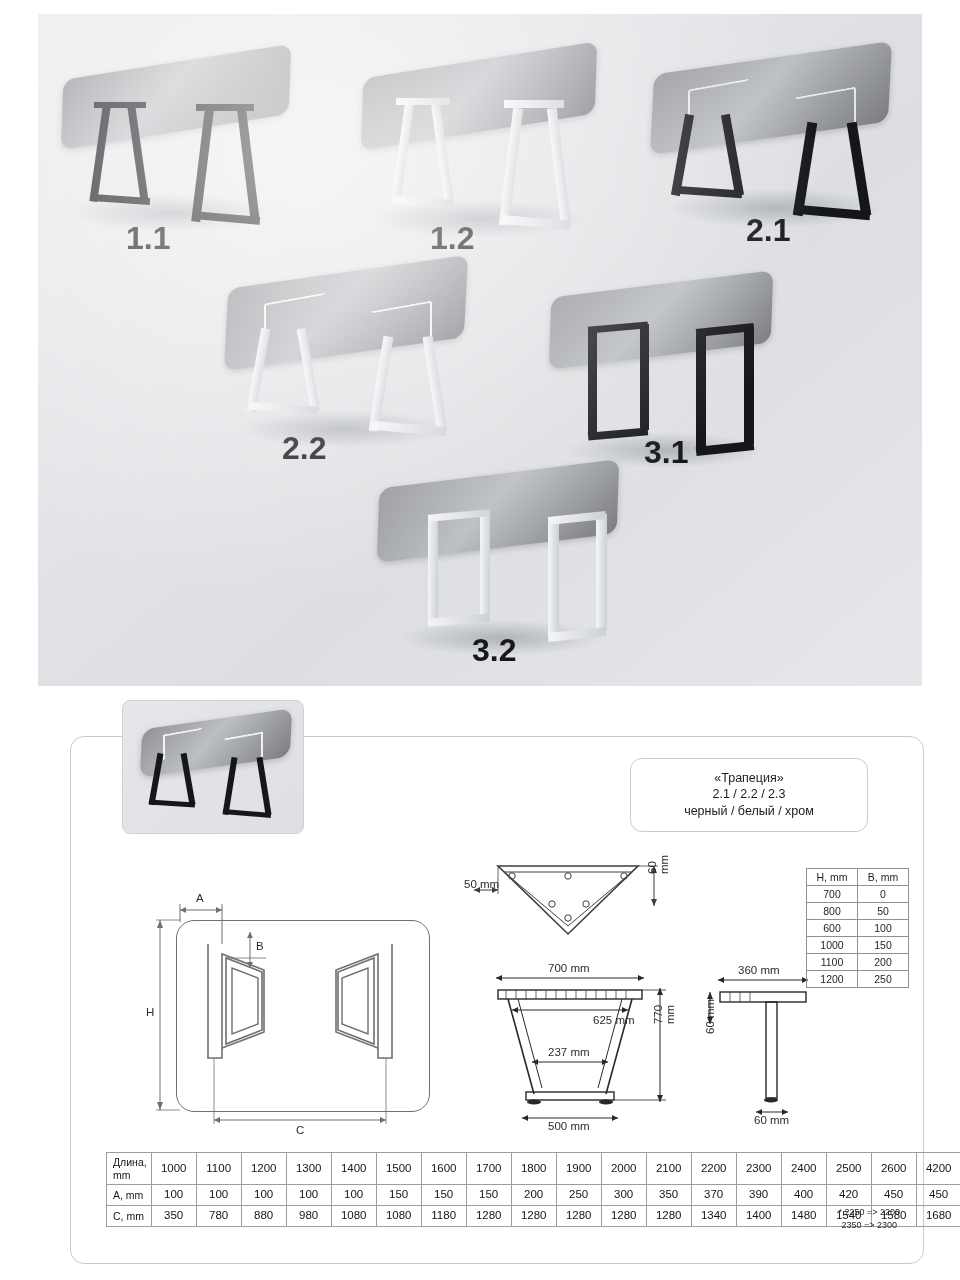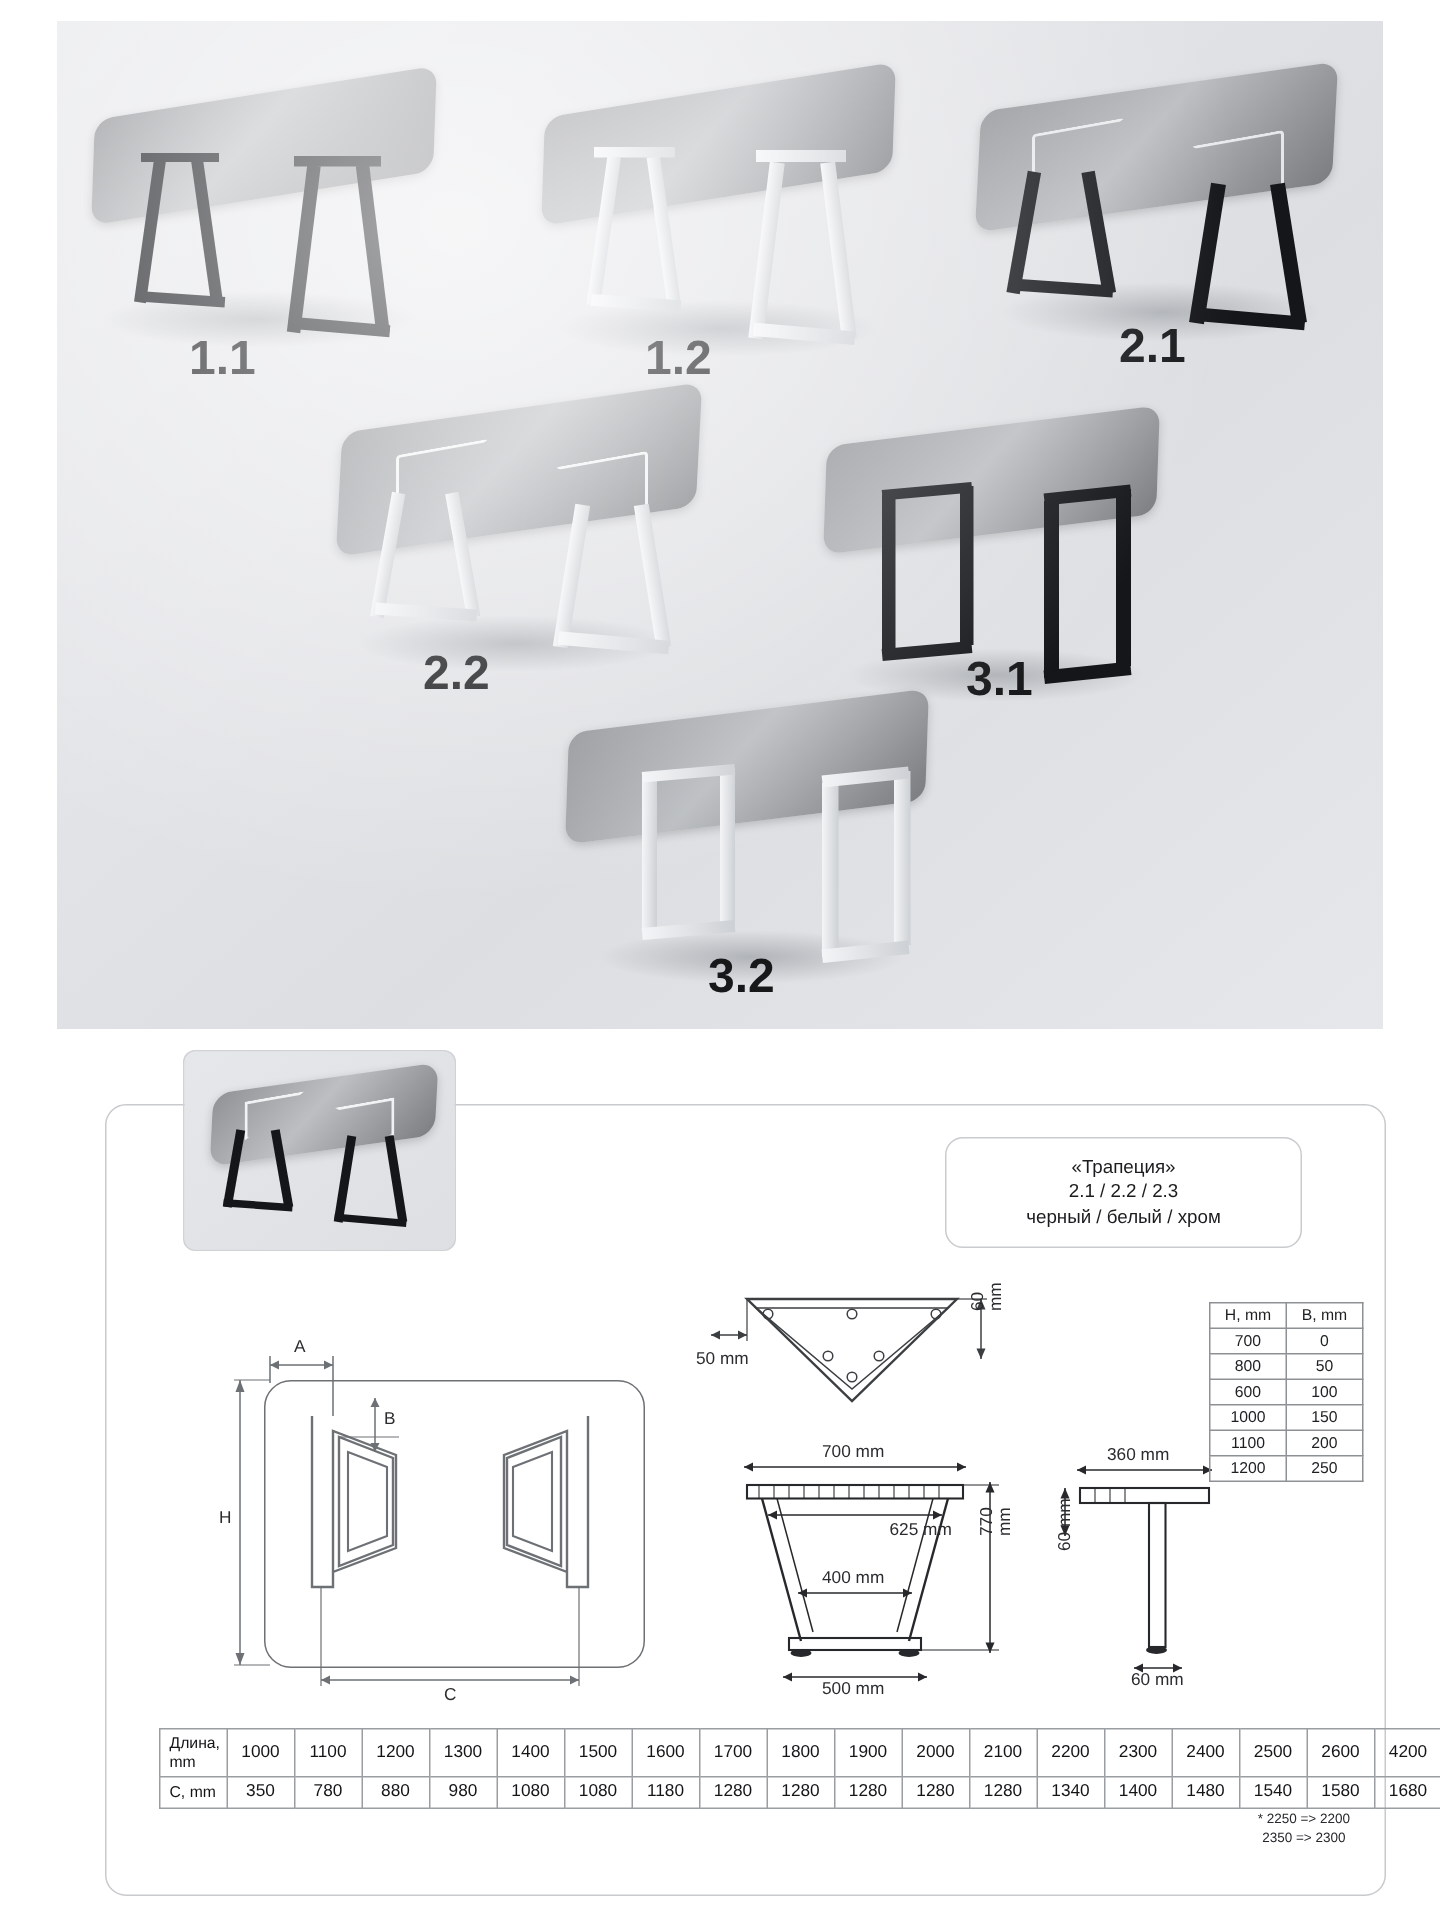--- a/index.html
+++ b/index.html
@@ -243,21 +243,21 @@
         <line x1="6" y1="34" x2="30" y2="34" stroke="#3c3f42" stroke-width="1"></line>
         <polygon points="6,34 12,31 12,37" fill="#3c3f42"></polygon>
         <polygon points="30,34 24,31 24,37" fill="#3c3f42"></polygon>
         <line x1="30" y1="10" x2="30" y2="38" stroke="#3c3f42" stroke-width=".8"></line>
 
         <line x1="186" y1="10" x2="186" y2="50" stroke="#3c3f42" stroke-width="1"></line>
         <polygon points="186,10 183,17 189,17" fill="#3c3f42"></polygon>
         <polygon points="186,50 183,43 189,43" fill="#3c3f42"></polygon>
         <line x1="170" y1="10" x2="190" y2="10" stroke="#3c3f42" stroke-width=".8"></line>
       </svg>
-      <div class="dimtext" style="left:-4px;top:44px;">50 mm</div>
+      <div class="dimtext" style="left:-4px;top:22px;">50 mm</div>
       <div class="dimtext" style="left:178px;top:18px;transform:rotate(-90deg);transform-origin:left top;">60 mm</div>
     </div>
 
     <div id="legdim">
       <svg width="210" height="170" style="position:absolute;left:0;top:0;">
 
         <rect x="20" y="28" width="144" height="9" fill="none" stroke="#26282b" stroke-width="1.4"></rect>
 
         <line x1="30" y1="37" x2="56" y2="132" stroke="#26282b" stroke-width="1.6"></line>
         <line x1="154" y1="37" x2="128" y2="132" stroke="#26282b" stroke-width="1.6"></line>
@@ -302,21 +302,21 @@
         <polygon points="140,156 134,153 134,159" fill="#26282b"></polygon>
 
         <line x1="182" y1="26" x2="182" y2="140" stroke="#26282b" stroke-width="1"></line>
         <polygon points="182,26 179,33 185,33" fill="#26282b"></polygon>
         <polygon points="182,140 179,133 185,133" fill="#26282b"></polygon>
         <line x1="164" y1="28" x2="188" y2="28" stroke="#26282b" stroke-width=".8"></line>
         <line x1="136" y1="138" x2="188" y2="138" stroke="#26282b" stroke-width=".8"></line>
       </svg>
       <div class="dimtext" style="left:70px;top:0px;">700 mm</div>
       <div class="dimtext" style="left:70px;top:52px;margin-left:45px;">625 mm</div>
-      <div class="dimtext" style="left:70px;top:84px;">400 mm</div>
+      <div class="dimtext" style="left:70px;top:84px;">237 mm</div>
       <div class="dimtext" style="left:70px;top:158px;">500 mm</div>
       <div class="dimtext" style="left:174px;top:62px;transform:rotate(-90deg);transform-origin:left top;">770 mm</div>
     </div>
 
     <div id="sideview">
       <svg width="120" height="170" style="position:absolute;left:0;top:0;">
         <rect x="14" y="30" width="86" height="10" fill="none" stroke="#26282b" stroke-width="1.4"></rect>
         <rect x="60" y="40" width="11" height="96" fill="none" stroke="#26282b" stroke-width="1.4"></rect>
         <g stroke="#26282b" stroke-width=".7">
           <line x1="24" y1="30" x2="24" y2="40"></line>
@@ -392,20 +392,41 @@
         <td class="val">2000</td>
         <td class="val">2100</td>
         <td class="val">2200</td>
         <td class="val">2300</td>
         <td class="val">2400</td>
         <td class="val">2500</td>
         <td class="val">2600</td>
         <td class="val">4200</td>
       </tr>
       <tr>
+        <td class="rowhead">A, mm</td>
+        <td class="val">100</td>
+        <td class="val">100</td>
+        <td class="val">100</td>
+        <td class="val">100</td>
+        <td class="val">100</td>
+        <td class="val">150</td>
+        <td class="val">150</td>
+        <td class="val">150</td>
+        <td class="val">200</td>
+        <td class="val">250</td>
+        <td class="val">300</td>
+        <td class="val">350</td>
+        <td class="val">370</td>
+        <td class="val">390</td>
+        <td class="val">400</td>
+        <td class="val">420</td>
+        <td class="val">450</td>
+        <td class="val">450</td>
+      </tr>
+      <tr>
         <td class="rowhead">C, mm</td>
         <td class="val">350</td>
         <td class="val">780</td>
         <td class="val">880</td>
         <td class="val">980</td>
         <td class="val">1080</td>
         <td class="val">1080</td>
         <td class="val">1180</td>
         <td class="val">1280</td>
         <td class="val">1280</td>

